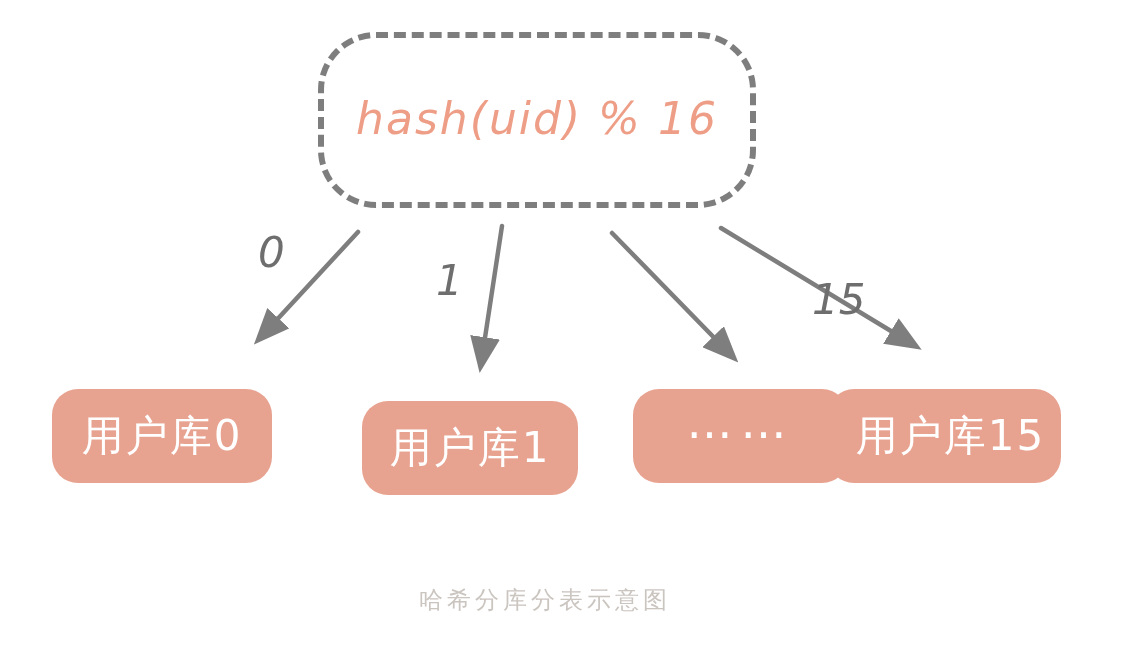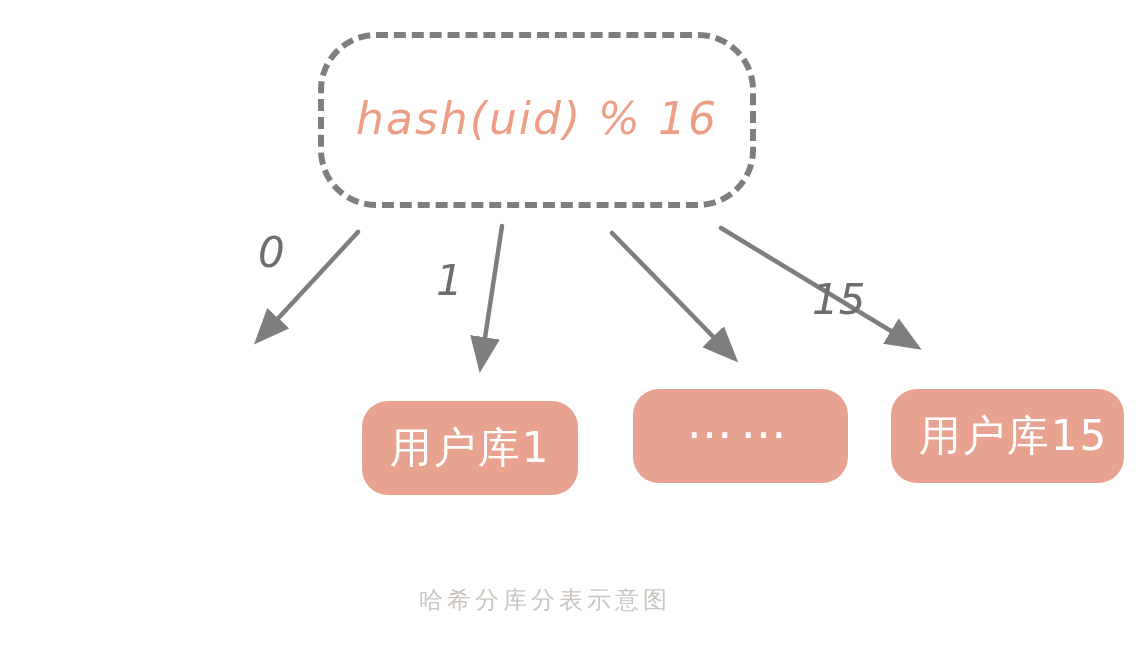--- a/index.html
+++ b/index.html
@@ -87,21 +87,21 @@
     color: var(--shard-text, #ffffff);
     font-size: 42px;
     font-weight: 500;
     letter-spacing: 2px;
     line-height: 1;
     white-space: nowrap;
   }
   .shard-0 { left: 52px;  width: 220px; }
   .shard-1 { left: 362px; width: 216px; margin-top: 12px; }
   .shard-2 { left: 633px; width: 215px; }
-  .shard-3 { left: 891px; width: 221px; padding-left: 12px; }
+  .shard-3 { left: 828px; width: 221px; padding-left: 12px; }
   .shard-2 .shard-label {
     transform: translateY(-14px);
     letter-spacing: 8px;
     font-size: 46px;
   }
 
   
   .caption {
     position: absolute;
     left: 0;
@@ -134,20 +134,23 @@
     <line class="arrow-line" x1="502" y1="226" x2="481" y2="364" marker-end="url(#arrow-head)"></line>
     <line class="arrow-line" x1="612" y1="233" x2="732" y2="356" marker-end="url(#arrow-head)"></line>
     <line class="arrow-line" x1="721" y1="228" x2="914" y2="345" marker-end="url(#arrow-head)"></line>
   </svg>
 
   <span class="arrow-label arrow-label-0">0</span>
   <span class="arrow-label arrow-label-1">1</span>
   <span class="arrow-label arrow-label-2"></span>
   <span class="arrow-label arrow-label-3">15</span>
 
+  <div class="shard shard-0">
+    <span class="shard-label">用户库0</span>
+  </div>
   <div class="shard shard-1">
     <span class="shard-label">用户库1</span>
   </div>
   <div class="shard shard-2">
     <span class="shard-label">……</span>
   </div>
   <div class="shard shard-3">
     <span class="shard-label">用户库15</span>
   </div>
 

